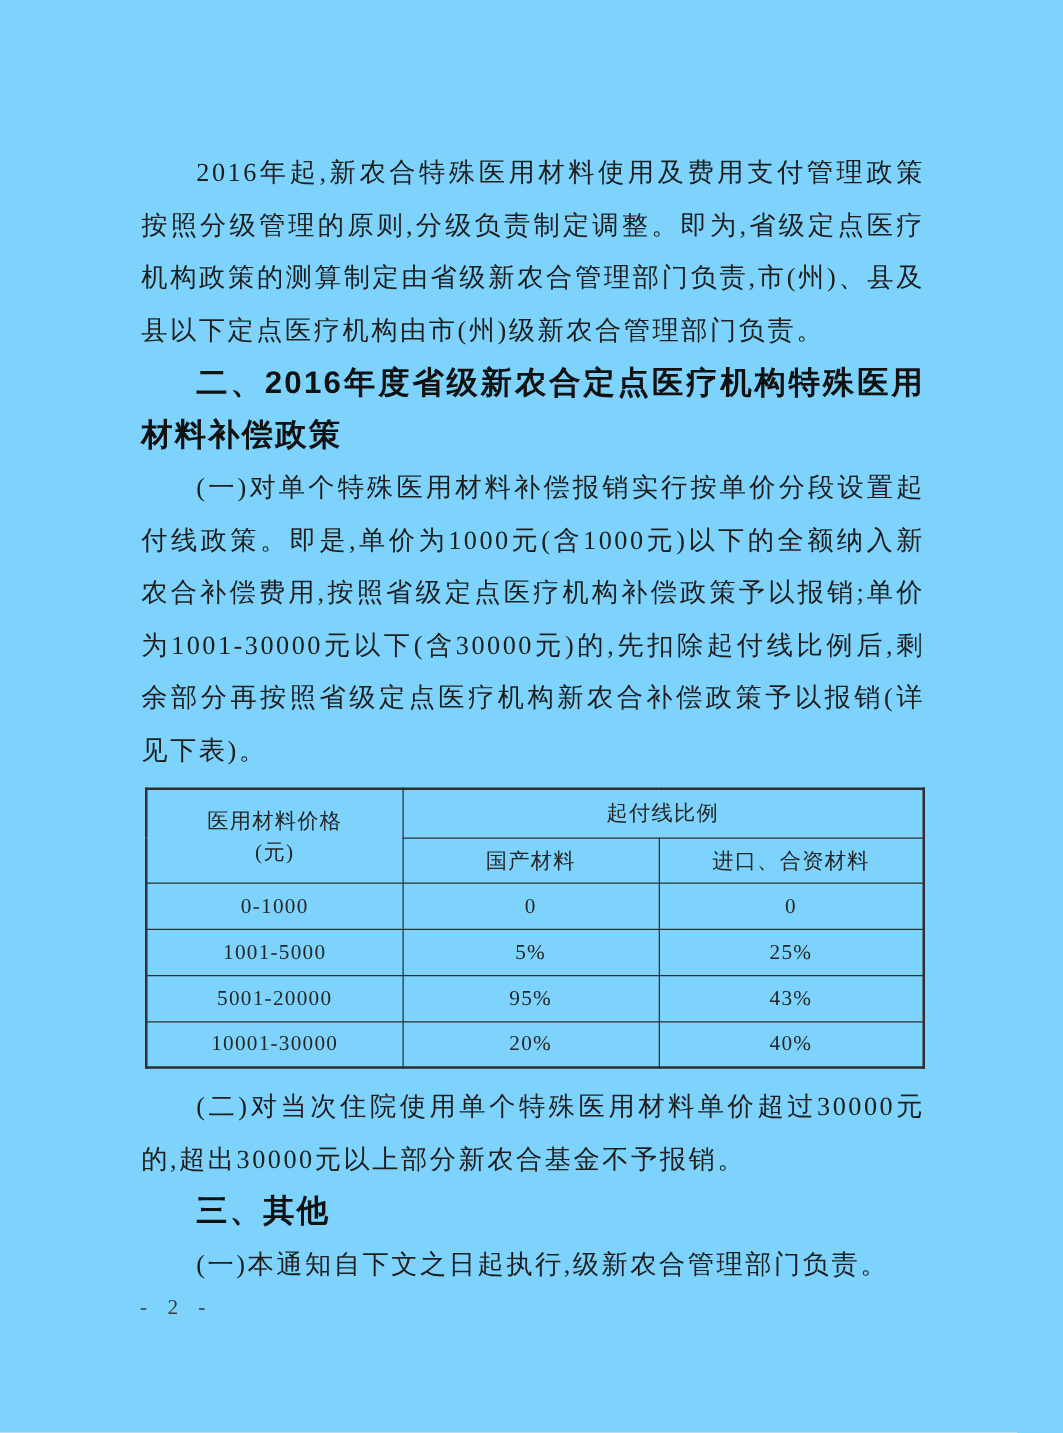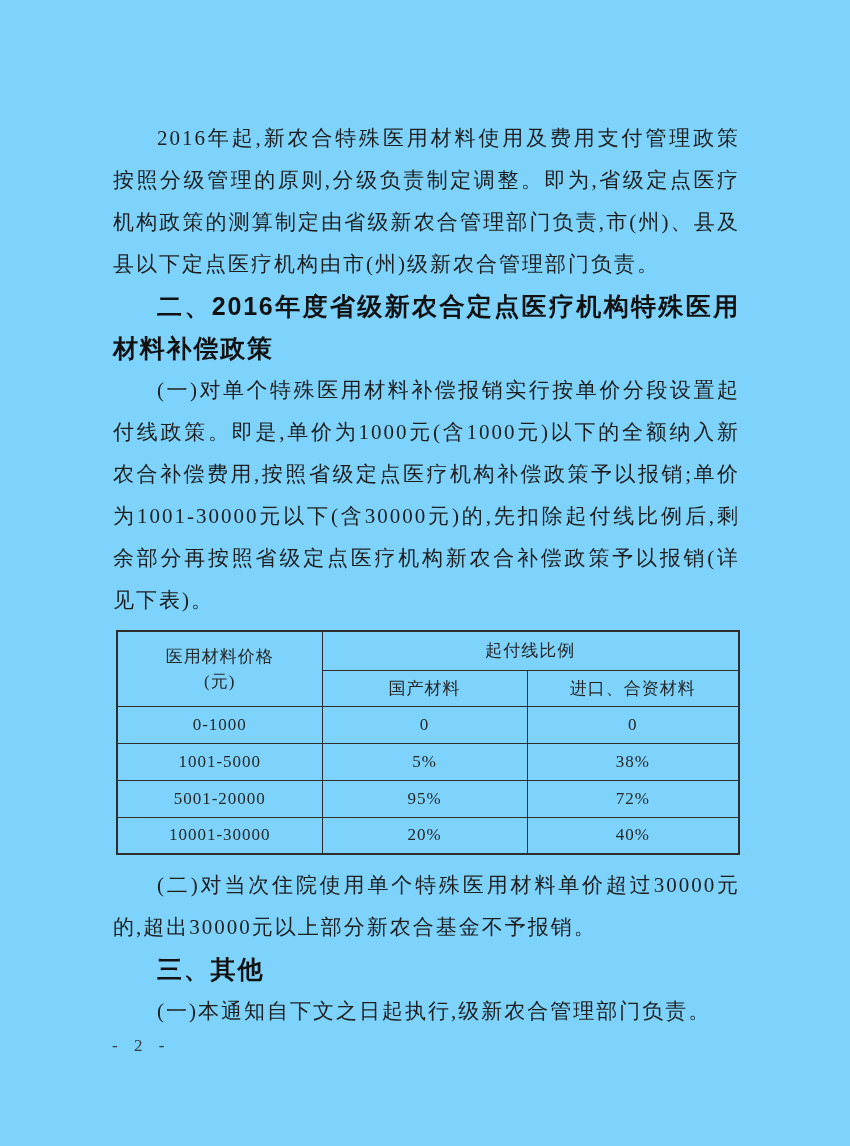--- a/index.html
+++ b/index.html
@@ -101,26 +101,26 @@
           <td>进口、合资材料</td>
         </tr>
         <tr class="data">
           <td>0-1000</td>
           <td>0</td>
           <td>0</td>
         </tr>
         <tr class="data">
           <td>1001-5000</td>
           <td>5%</td>
-          <td>38%</td>
+          <td>25%</td>
         </tr>
         <tr class="data">
           <td>5001-20000</td>
           <td>95%</td>
-          <td>72%</td>
+          <td>43%</td>
         </tr>
         <tr class="data">
           <td>10001-30000</td>
           <td>20%</td>
           <td>40%</td>
         </tr>
       </tbody>
     </table>
 
     <p class="para">(二)对当次住院使用单个特殊医用材料单价超过30000元的,超出30000元以上部分新农合基金不予报销。</p>

